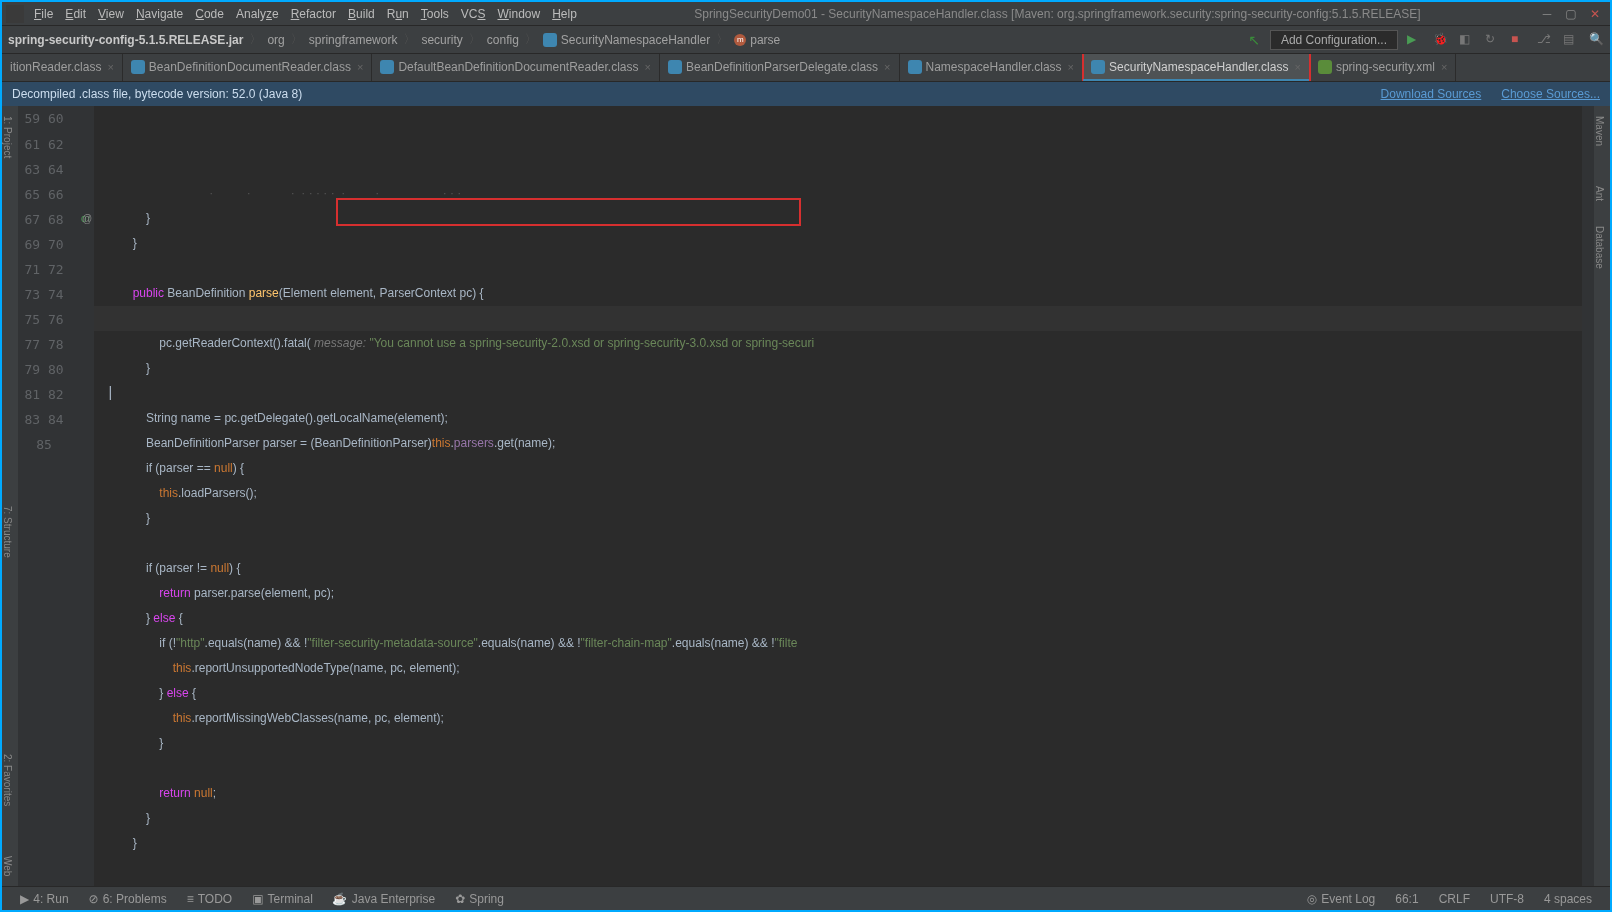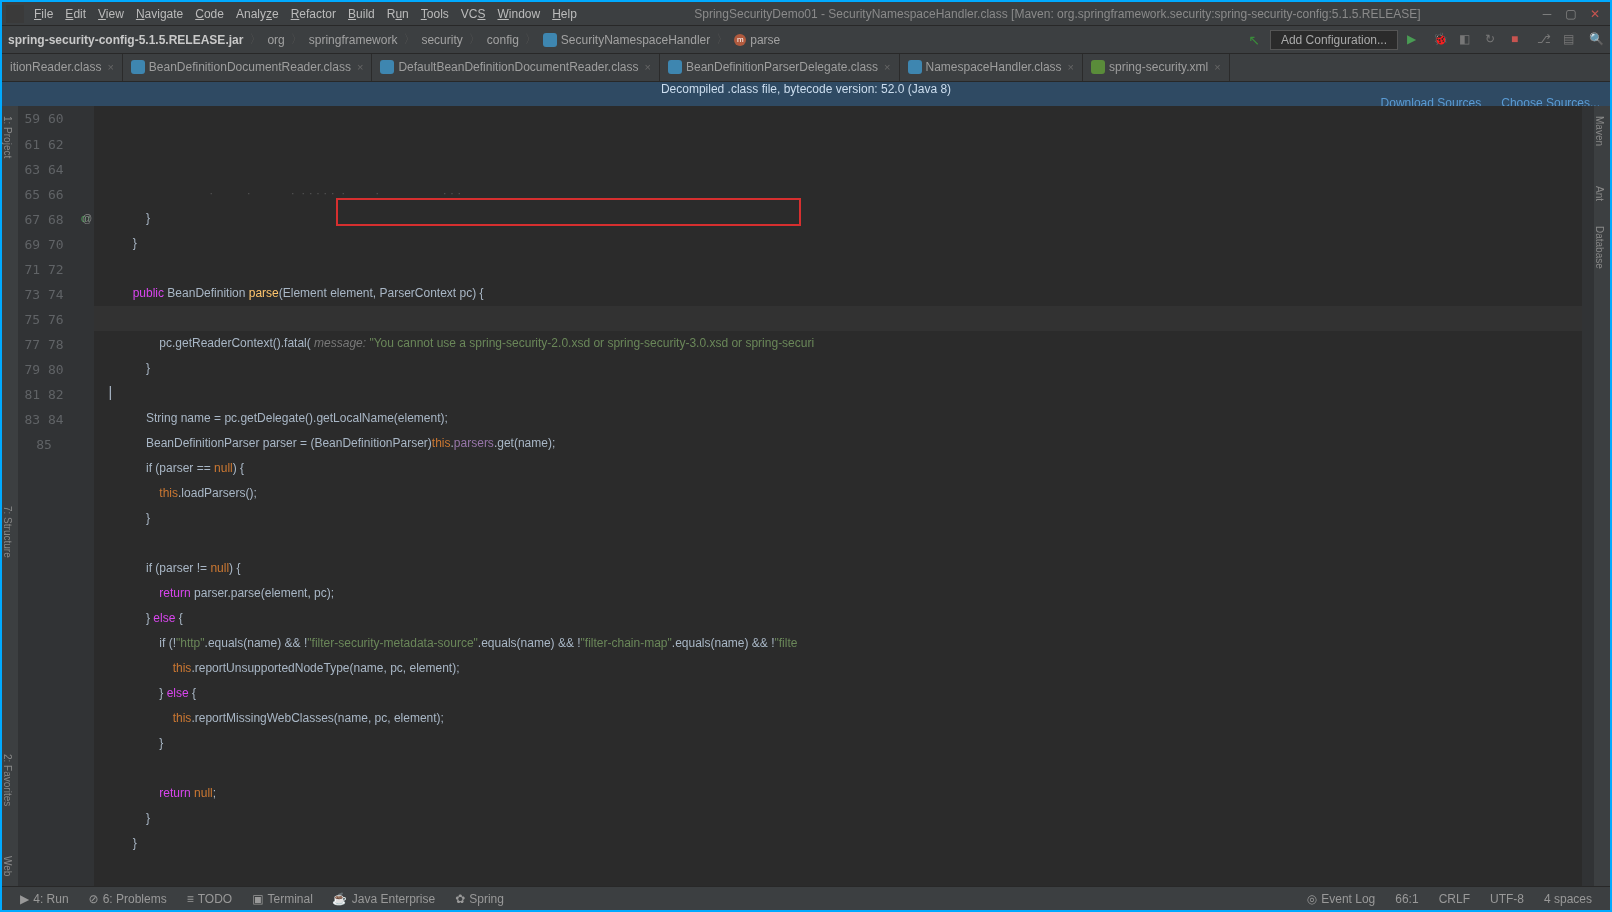--- a/index.html
+++ b/index.html
@@ -28,21 +28,21 @@
 
 .tabbar { height:28px; background:#3c3f41; display:flex; align-items:flex-end; border-bottom:1px solid #282828; overflow:hidden; }
 .tab { padding:0 8px; height:28px; display:flex; align-items:center; gap:4px; color:#9e9e9e; cursor:pointer; border-right:1px solid #2b2b2b; font-size:11.5px; }
 .tab .ic { width:14px; height:14px; background:#3e86b0; border-radius:3px; flex-shrink:0; }
 .tab .ic.xml { background:#5a8c3a; }
 .tab .cls { color:#666; margin-left:2px; font-size:11px; }
 .tab.active { background:#4e5254; color:#d0d0d0; }
 .tab.highlight { outline:2px solid #d62f2f; outline-offset:-1px; position:relative; }
 .tab.highlight::after { content:""; position:absolute; left:0; right:0; bottom:0; height:2px; background:#3e86b0; }
 
-.banner { height:24px; background:#2f4a63; display:flex; align-items:center; padding:0 10px; color:#cde; font-size:11.5px;flex-direction:column; }
+.banner { height:24px; background:#2f4a63; display:flex; align-items:center; padding:0 10px; color:#cde; font-size:11.5px; }
 .banner .right { margin-left:auto; display:flex; gap:20px; }
 .banner a { color:#5a9bd4; text-decoration:underline; cursor:pointer; }
 
 .main { position:absolute; top:104px; bottom:24px; left:16px; right:16px; display:flex; }
 .gutter { width:76px; background:#313335; color:#606366; font-family:"Consolas",monospace; font-size:13px; text-align:center; padding-right:24px; line-height:25px; user-select:none; position:relative; }
 .gut-icons { position:absolute; left:50px; top:0; bottom:0; width:26px; }
 .gi { position:absolute; font-size:10px; }
 .editor { flex:1; background:#2b2b2b; font-family:"Consolas","Courier New",monospace; font-size:14.5px; line-height:25px; white-space:pre; overflow:hidden; position:relative; padding-left:12px; }
 .kw { color:#d946ef; }
 .this { color:#cc7832; }
@@ -137,20 +137,25 @@
       <span class="cls">×</span>
     </div>
   <div class="tab">
       <span class="ic"></span>
       <span>BeanDefinitionParserDelegate.class</span>
       <span class="cls">×</span>
     </div>
   <div class="tab">
       <span class="ic"></span>
       <span>NamespaceHandler.class</span>
+      <span class="cls">×</span>
+    </div>
+  <div class="tab active highlight">
+      <span class="ic"></span>
+      <span>SecurityNamespaceHandler.class</span>
       <span class="cls">×</span>
     </div>
   <div class="tab">
       <span class="ic xml"></span>
       <span>spring-security.xml</span>
       <span class="cls">×</span>
     </div>
 </div>
 
 <div class="banner">

